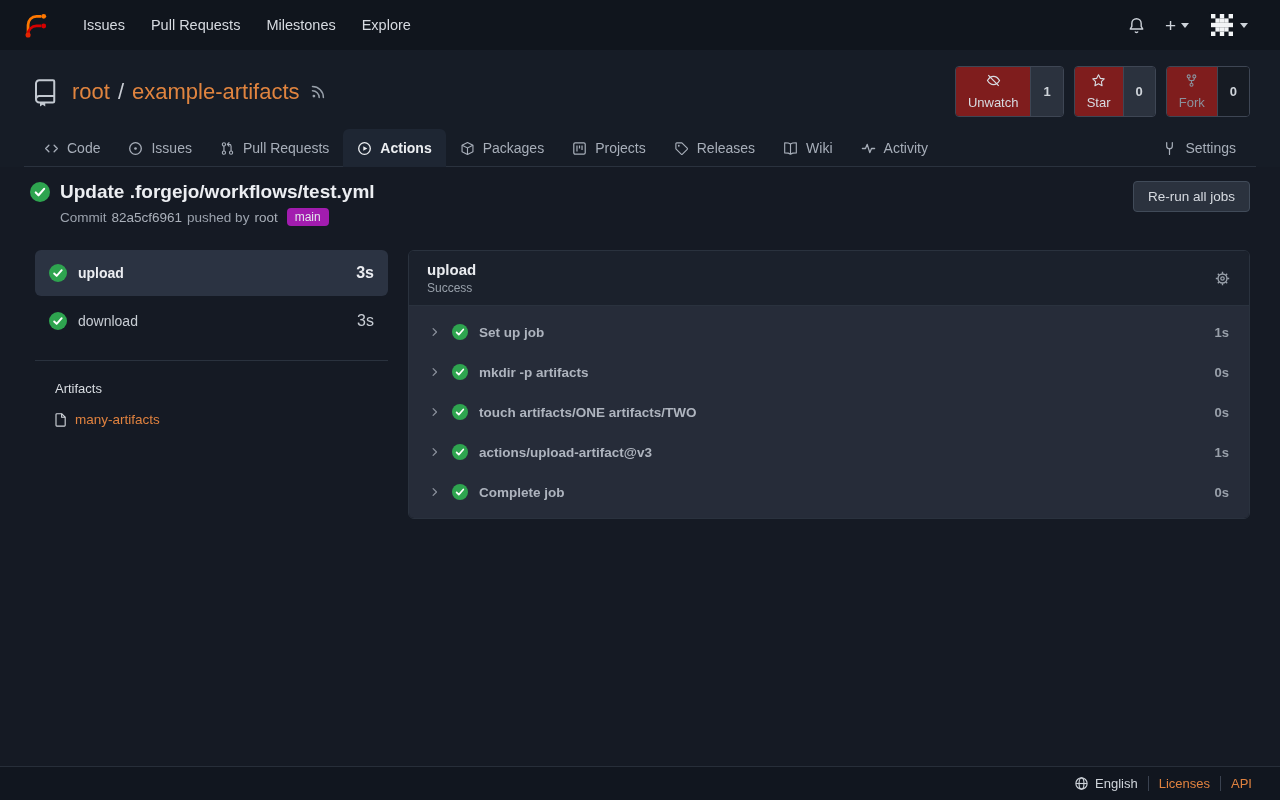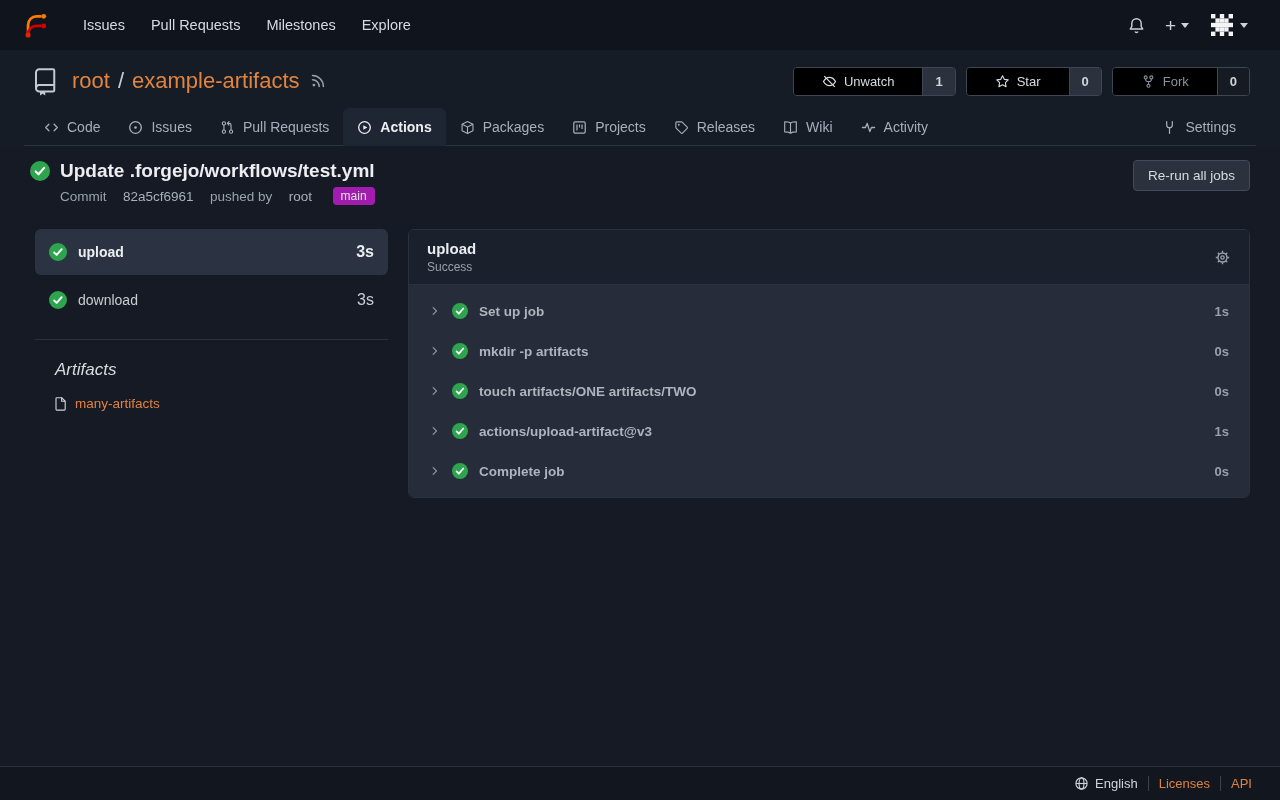--- a/index.html
+++ b/index.html
@@ -24,51 +24,51 @@
 
   
   .repo-header { background:#161c26; padding:16px 24px 0 24px; }
   .repo-title-row { display:flex; align-items:center; padding:0 6px; }
   .repo-name-group { display:flex; align-items:center; gap:8px; margin-left:12px; font-size:22px; }
   .repo-link { color:#e0843f; cursor:pointer; }
   .repo-sep { color:#c9cdd4; }
   .rss { margin-left:10px; color:#98a0aa; cursor:pointer; }
   .repo-actions { margin-left:auto; display:flex; gap:10px; }
   .seg-btn { display:flex; align-items:stretch; border:1px solid #3e4654; border-radius:4px; overflow:hidden; font-size:13px; cursor:pointer; }
-  .seg-main { display:flex; align-items:center; gap:7px; background:#000000; padding:6px 28px; color:#d7dbe1; }
+  .seg-main { display:flex; align-items:center; gap:7px; background:#7f1d1d; padding:6px 12px; color:#d7dbe1;flex-direction:column; }
   .seg-count { display:flex; align-items:center; background:#2b323e; border-left:1px solid #3e4654; padding:6px 12px; color:#cfd4da; font-weight:700; }
   .seg-btn.disabled .seg-main { color:#8a919c; }
   .seg-btn.disabled .seg-count { background:#161b23; }
 
   
   .tabs { display:flex; align-items:center; margin-top:12px; border-bottom:1px solid #2a323e; padding:0 6px; }
   .tab { display:flex; align-items:center; gap:8px; color:#a7aeb9; font-size:14px; padding:11px 14px; cursor:pointer; margin-bottom:-1px; }
   .tab.active { background:#1e2633; border-radius:6px 6px 0 0; color:#eceef1; font-weight:700; }
   .tab-settings { margin-left:auto; }
 
   
   .content { padding:14px 30px 8px 30px; }
   .run-header { display:flex; align-items:flex-start; }
   .run-title-block { }
   .run-title-row { display:flex; align-items:center; gap:10px; }
   .run-title { font-size:19px; font-weight:700; color:#eceef2; margin:0; }
-  .commit-line { margin-left:30px; margin-top:5px; font-size:13.5px; color:#9ba2ad; display:flex; align-items:center; gap:5px;justify-content:space-between; }
+  .commit-line { margin-left:30px; margin-top:5px; font-size:13.5px; color:#9ba2ad; display:flex; align-items:center; gap:5px; }
   .commit-sha { color:#aab0ba; cursor:pointer; }
   .commit-author { color:#aab0ba; cursor:pointer; }
   .branch-badge { background:#a21caf; color:#e2e5ea; font-size:12px; padding:2px 8px; border-radius:4px; margin-left:4px; cursor:pointer; }
   .rerun-btn { margin-left:auto; background:#2b323e; border:1px solid #414b59; border-radius:4px; color:#d7dbe1; font-size:13.5px; padding:7px 14px; cursor:pointer; font-family:inherit; }
 
   
   .columns { display:flex; gap:20px; margin-top:24px; align-items:flex-start; padding-left:5px; }
   .sidebar { width:353px; flex:none; }
   .job-row { display:flex; align-items:center; gap:11px; height:46px; padding:0 14px; border-radius:6px; color:#c8cdd4; font-size:14px; cursor:pointer; margin-bottom:2px; }
   .job-row.active { background:#2b3342; color:#ebedf1; font-weight:700; }
   .job-duration { margin-left:auto; font-size:16px; }
   .sidebar-divider { border:0; border-top:1px solid #2a323e; margin:16px 0 0 0; }
-  .artifacts-heading { font-size:17px; font-weight:400; color:#d8dce1; margin:20px 0 16px 0; padding-left:20px;font-style:italic; }
+  .artifacts-heading { font-size:13px; font-weight:400; color:#d8dce1; margin:20px 0 16px 0; padding-left:20px; }
   .artifact-item { display:flex; align-items:center; gap:7px; padding-left:18px; cursor:pointer; }
   .artifact-item .label { color:#e0823f; font-size:13.5px; }
 
   
   .panel { flex:1; border:1px solid #2a323e; border-radius:6px; overflow:hidden; }
   .panel-header { background:#1b212c; padding:10px 18px; display:flex; align-items:center; border-bottom:1px solid #2a323e; }
   .panel-job-name { font-size:15px; font-weight:700; color:#e9ebef; margin:0; }
   .panel-status { font-size:12px; color:#98a0aa; margin-top:3px; }
   .panel-gear { margin-left:auto; color:#9aa1ab; cursor:pointer; }
   .steps { background:#262c39; padding:6px 0;font-weight:bold; }

